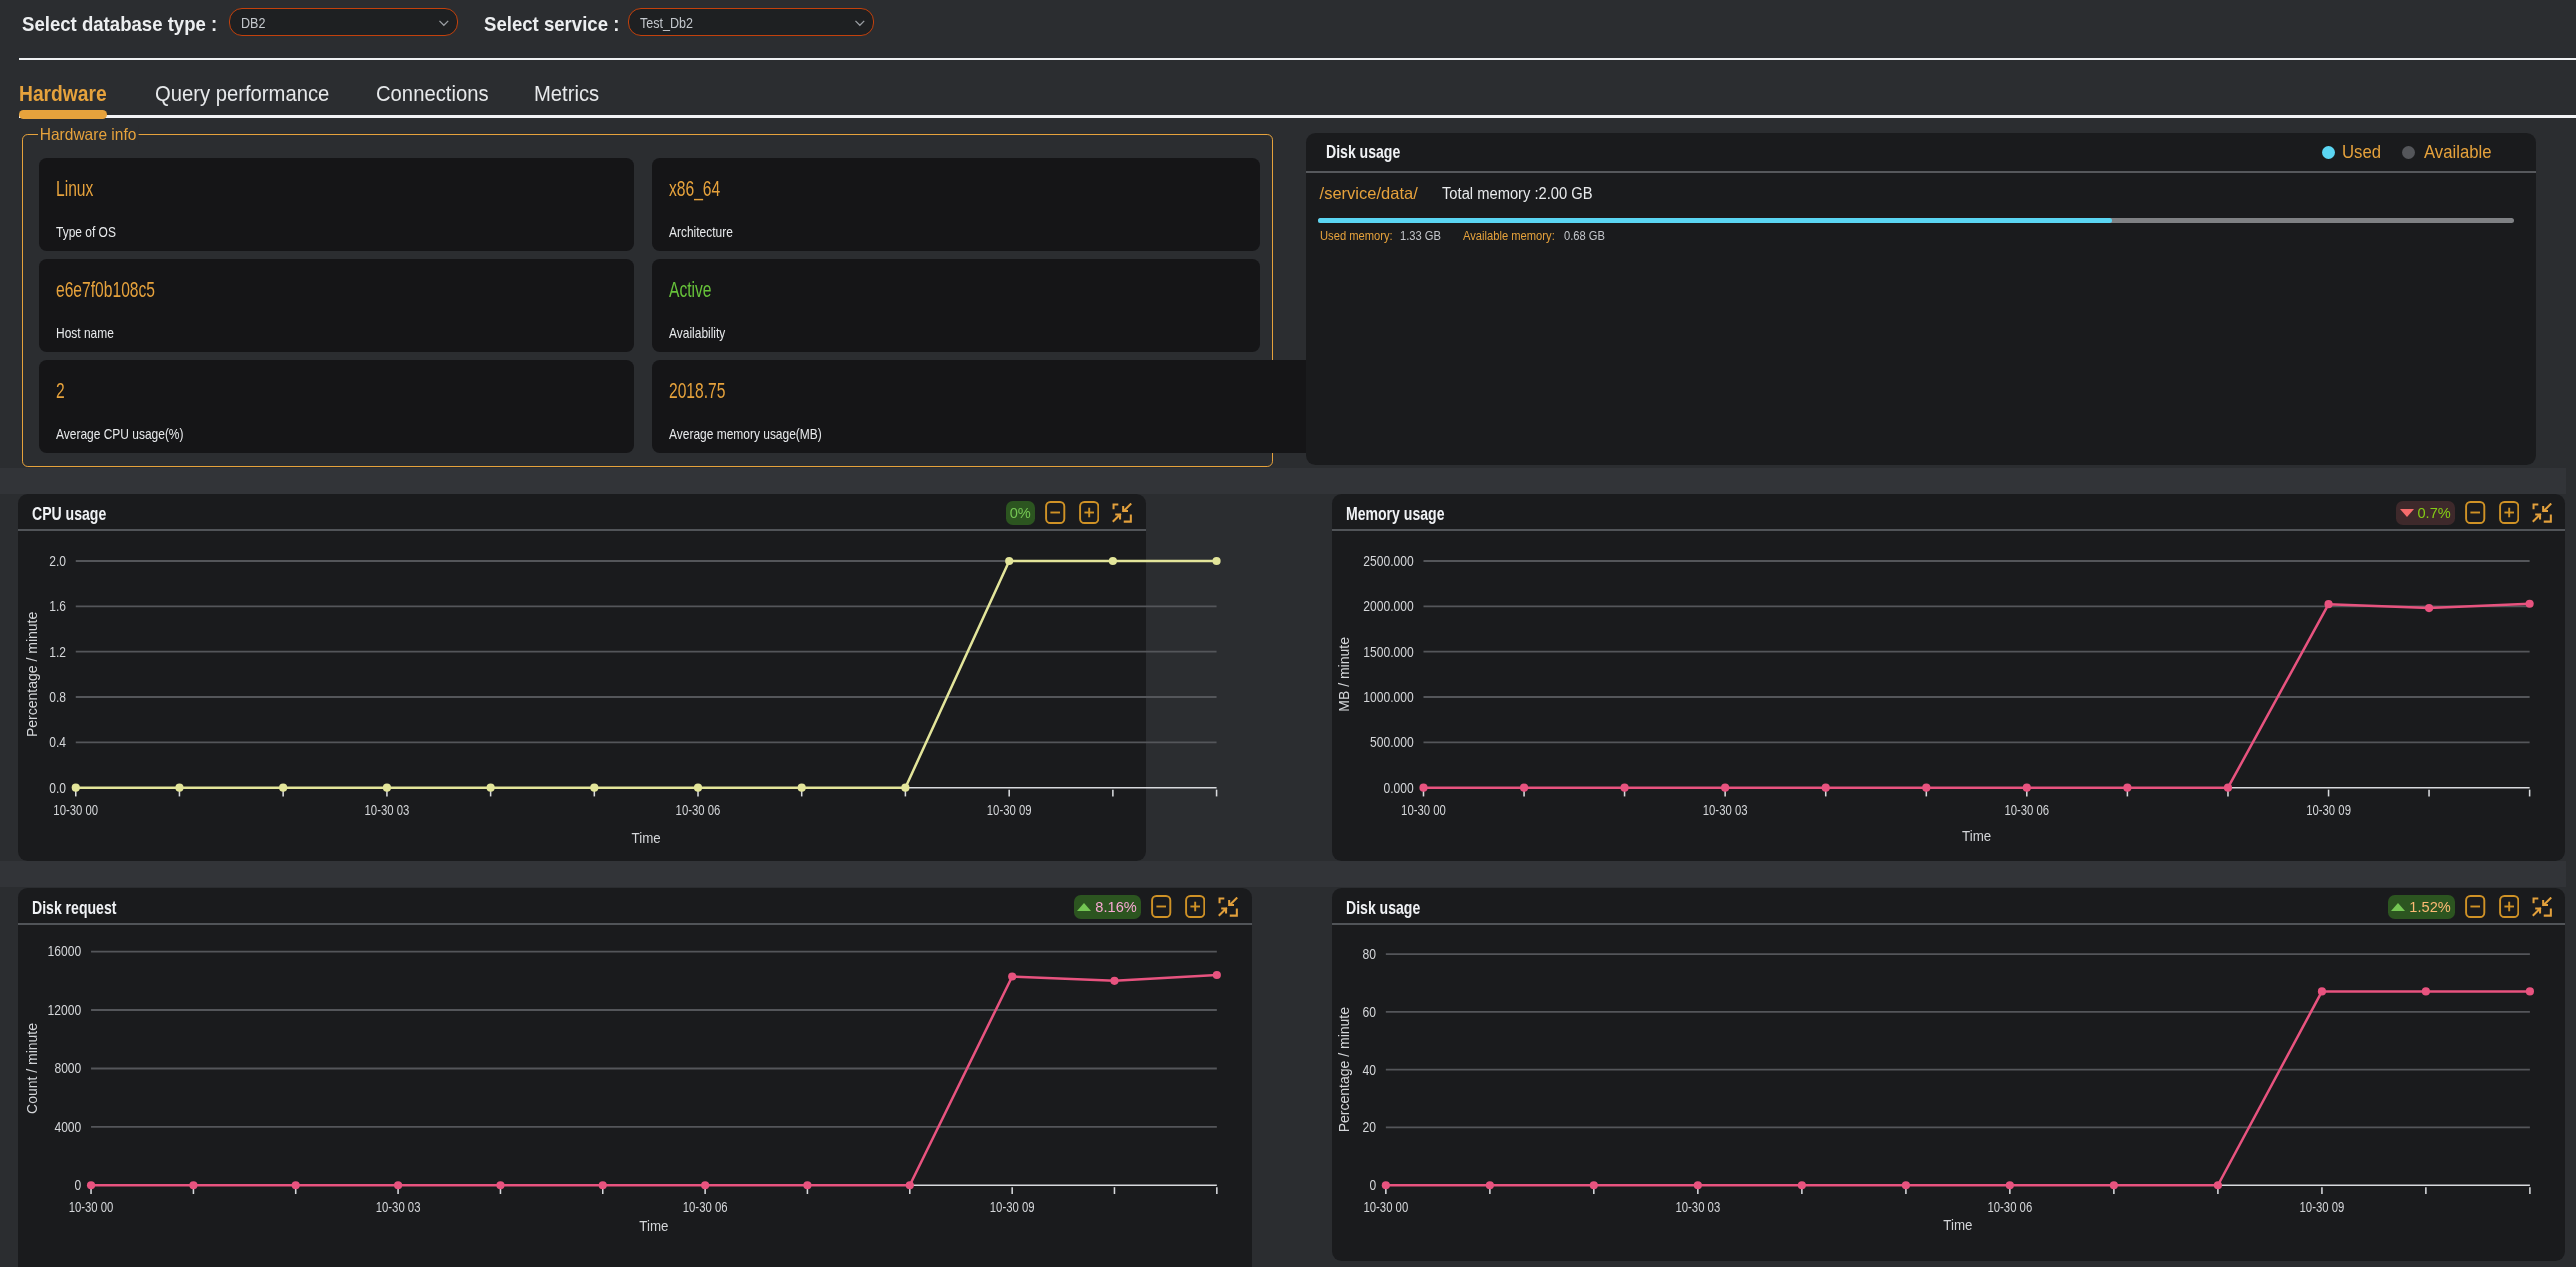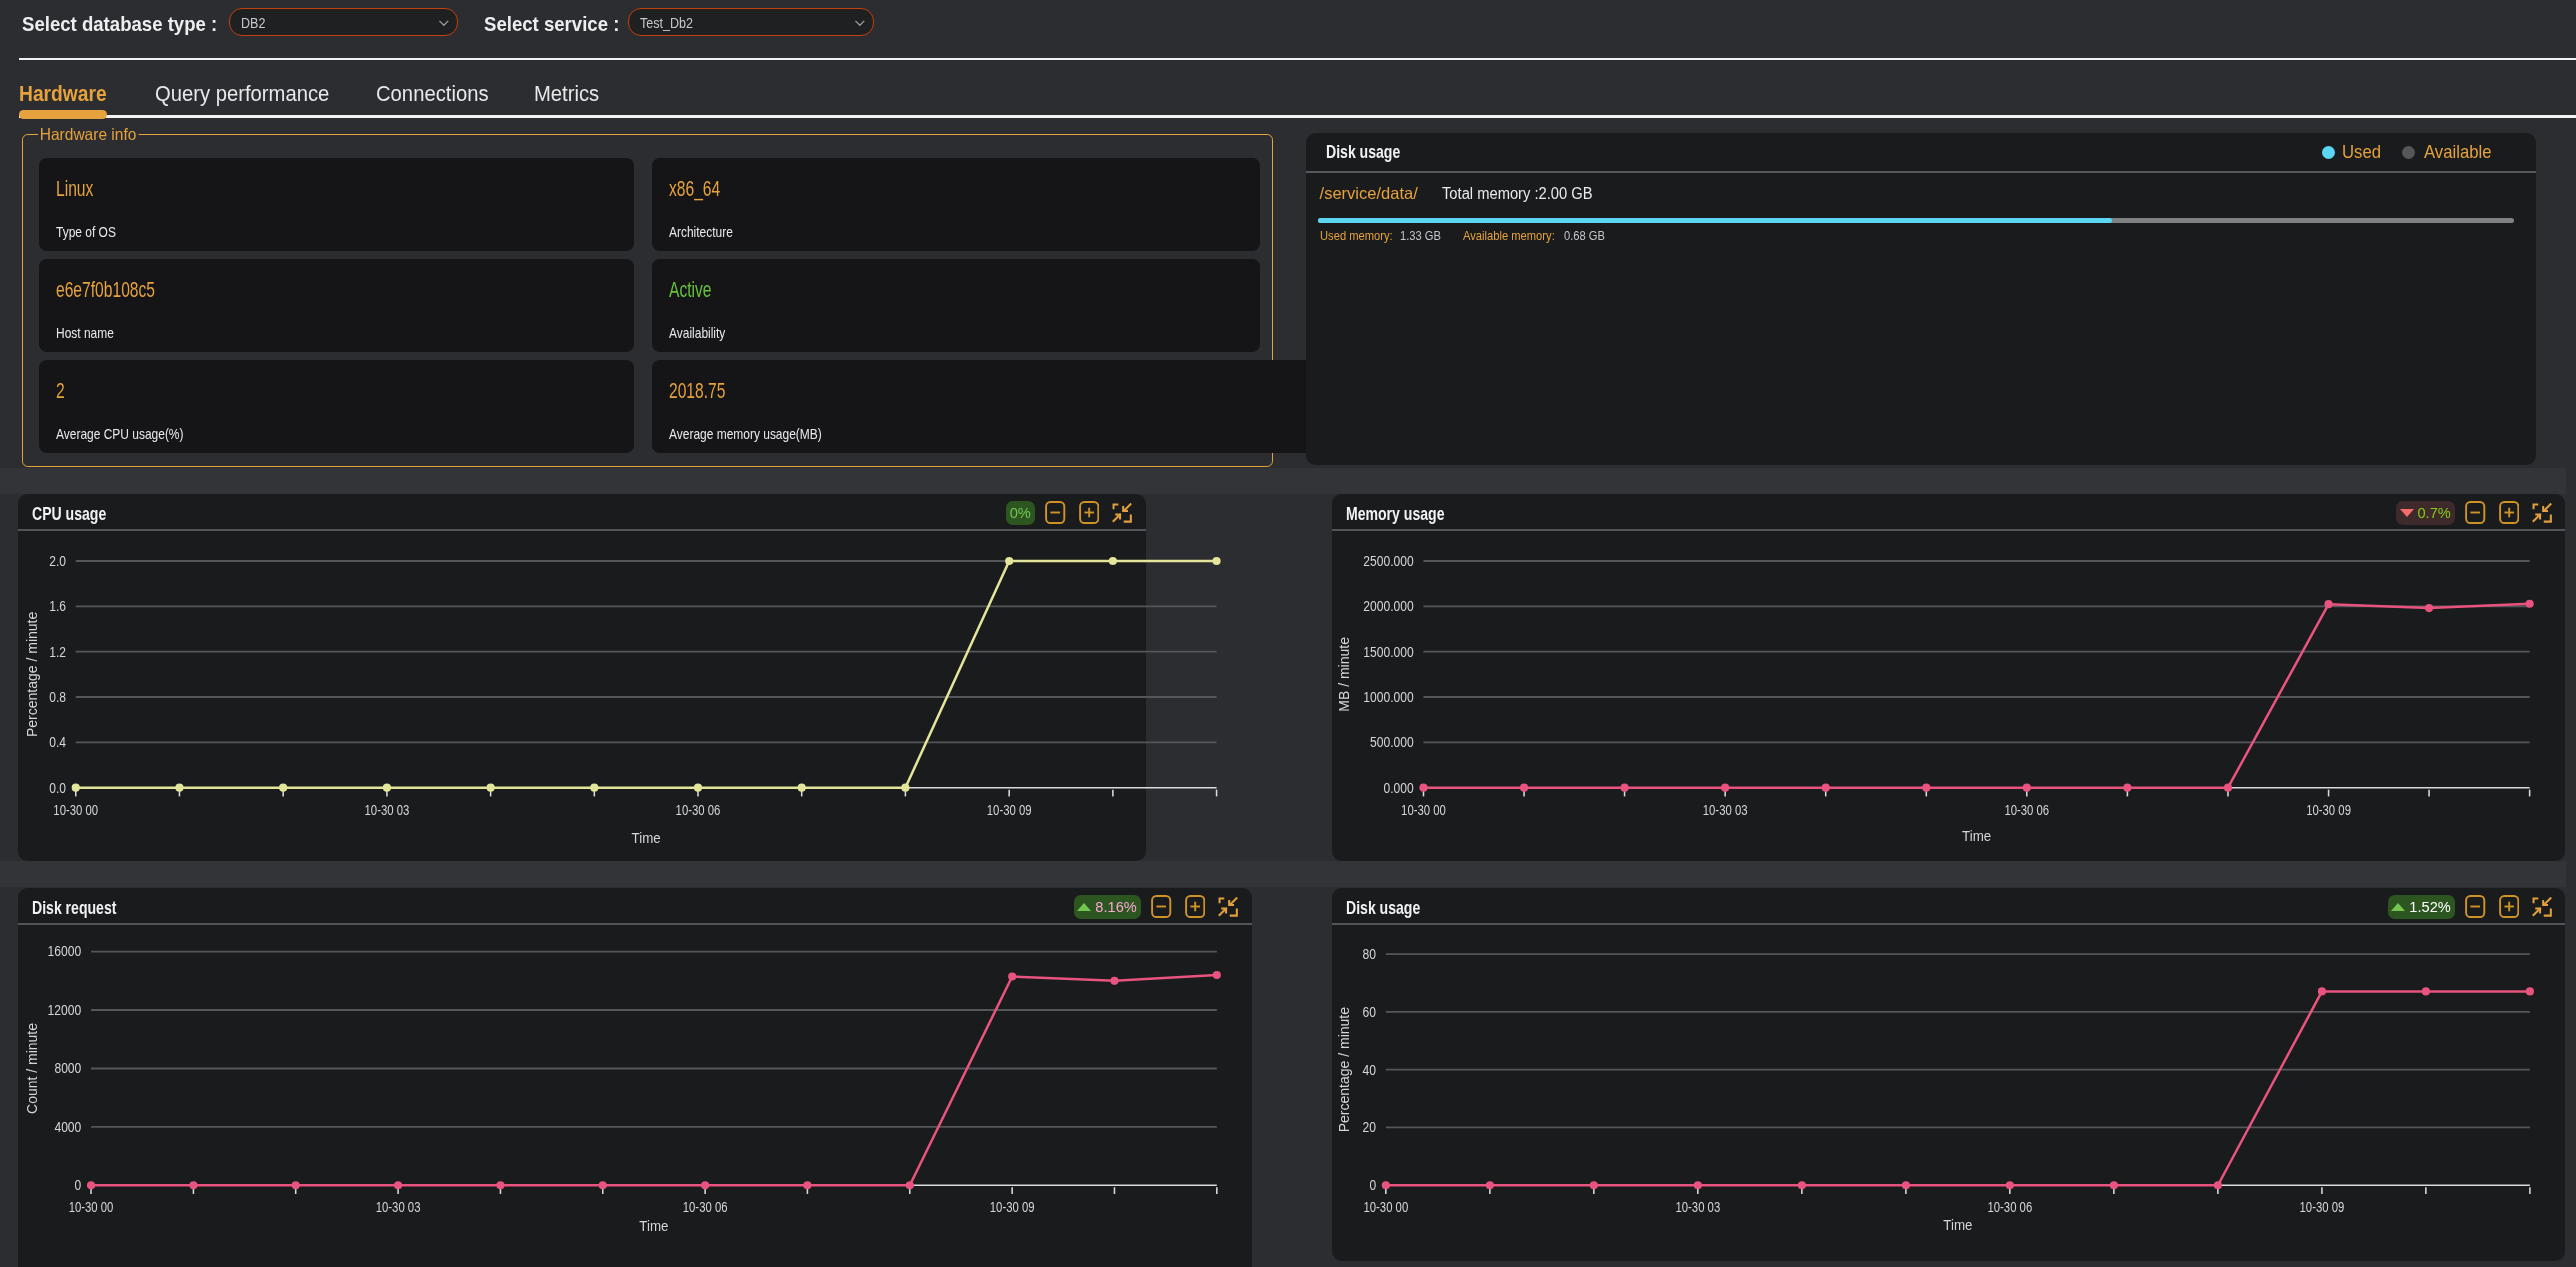--- a/index.html
+++ b/index.html
@@ -297,21 +297,21 @@
       <circle cx="812.0" cy="306.0" r="4.2" fill="#e8537f"></circle>
       <circle cx="917.4" cy="306.0" r="4.2" fill="#e8537f"></circle>
       <circle cx="1022.8" cy="91.1" r="4.2" fill="#e8537f"></circle>
       <circle cx="1128.1" cy="95.6" r="4.2" fill="#e8537f"></circle>
       <circle cx="1233.5" cy="89.6" r="4.2" fill="#e8537f"></circle>
     </svg>
   </div>
 <div class="panel" style="left:1332px;top:888px;width:1233px;height:373px">
     <div class="ptitle">Disk usage</div>
     <div class="hicons" style="right:12.6px">
-      <div class="badge" style="background:#2c5520;color:#ffffff"><span style="display:inline-block;width:0;height:0;border-left:7.3px solid transparent;border-right:7.3px solid transparent;border-bottom:8.7px solid #74c653;margin-right:3.9px"></span>1.52%</div>
+      <div class="badge" style="background:#2c5520;color:#fdba74"><span style="display:inline-block;width:0;height:0;border-left:7.3px solid transparent;border-right:7.3px solid transparent;border-bottom:8.7px solid #74c653;margin-right:3.9px"></span>1.52%</div>
       <svg width="20.4" height="23" viewBox="0 0 21 24">
         <rect x="1" y="1" width="19" height="22" rx="4.5" fill="none" stroke="#cf9226" stroke-width="2"></rect>
         <line x1="5.5" y1="12" x2="15.5" y2="12" stroke="#cf9226" stroke-width="2"></line>
       </svg>
       <svg width="20.4" height="23" viewBox="0 0 21 24">
         <rect x="1" y="1" width="19" height="22" rx="4.5" fill="none" stroke="#cf9226" stroke-width="2"></rect>
         <line x1="5.5" y1="12" x2="15.5" y2="12" stroke="#cf9226" stroke-width="2"></line>
         <line x1="10.5" y1="7" x2="10.5" y2="17" stroke="#cf9226" stroke-width="2"></line>
       </svg>
       <svg width="20.4" height="20.4" viewBox="0 0 21 21">

